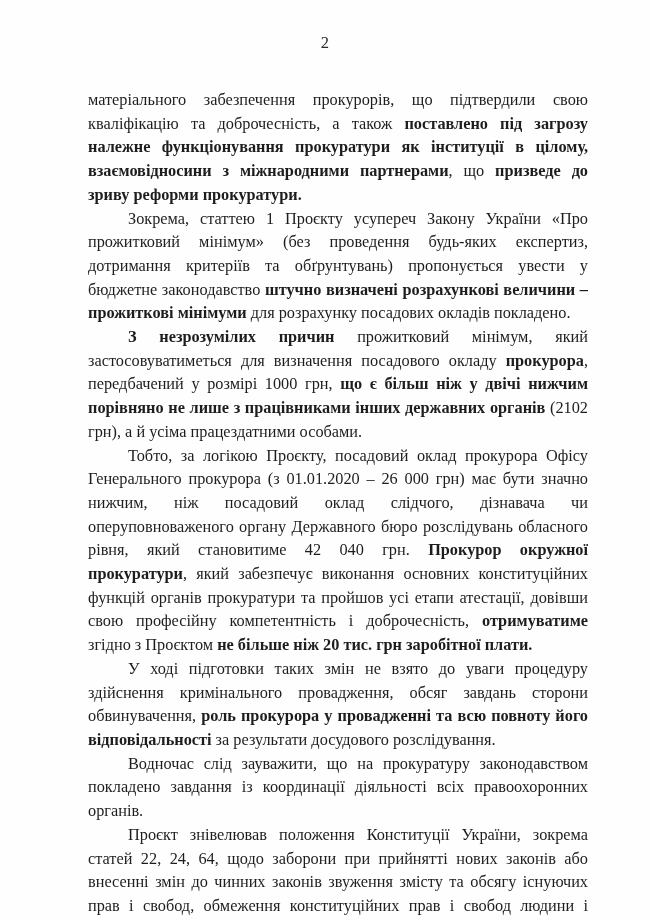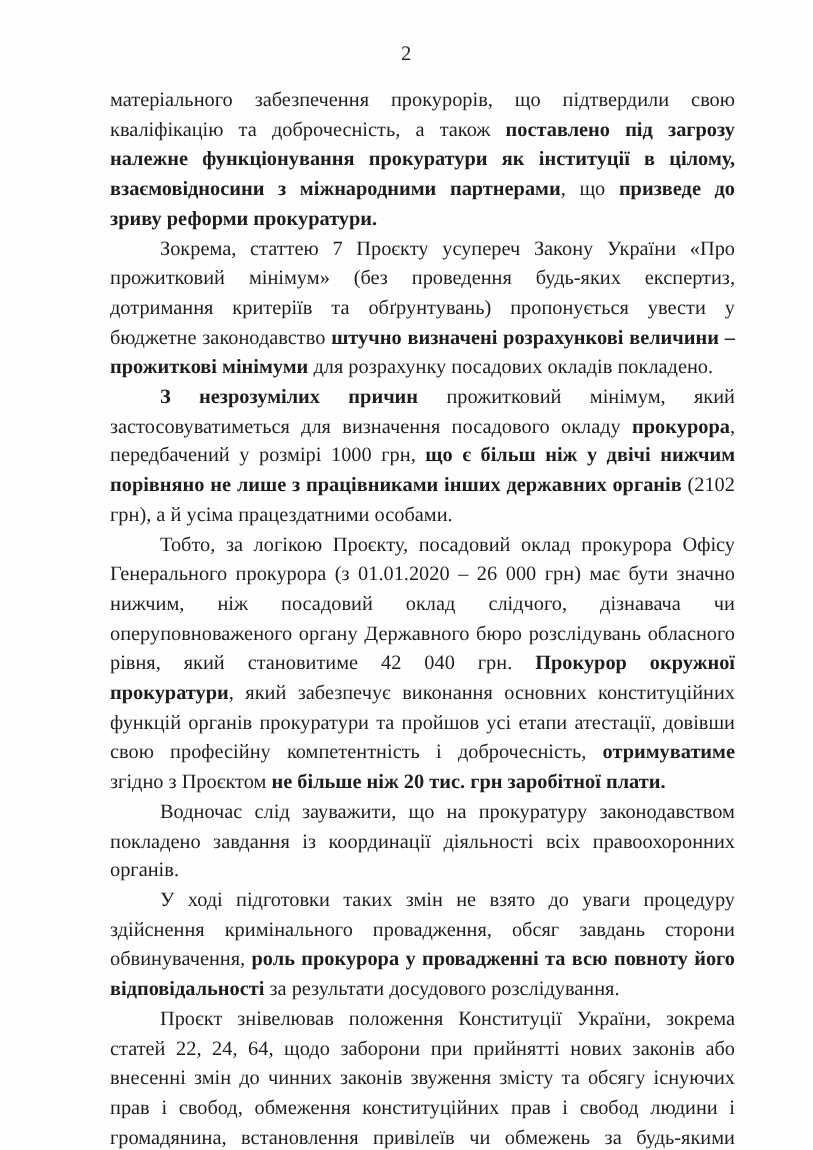--- a/index.html
+++ b/index.html
@@ -44,35 +44,36 @@
   }
   .para {
     margin: 0;
     text-indent: 40px;
     text-align: justify;
     text-align-last: left;
     hyphens: none;
   }
   .para.no-indent {
     text-indent: 0;
+    margin-top: 20px;
   }
   b, .b {
     font-weight: bold;
   }
 </style>
 </head>
 <body>
 
 <div class="page">
 
   <div class="page-number">2</div>
 
   <div class="body-text">
       <p class="para no-indent"><span>матеріального забезпечення прокурорів, що підтвердили свою кваліфікацію та доброчесність, а також </span><span class="b">поставлено під загрозу належне функціонування прокуратури як інституції в цілому, взаємовідносини з міжнародними партнерами</span><span>, що </span><span class="b">призведе до зриву реформи прокуратури.</span></p>
-      <p class="para"><span>Зокрема, статтею 7 Проєкту усупереч Закону України «Про прожитковий мінімум» (без проведення будь-яких експертиз, дотримання критеріїв та обґрунтувань) пропонується увести у бюджетне законодавство </span><span class="b">штучно визначені розрахункові величини – прожиткові мінімуми</span><span> для розрахунку посадових окладів покладено.</span></p>
+      <p class="para"><span>Зокрема, статтею 1 Проєкту усупереч Закону України «Про прожитковий мінімум» (без проведення будь-яких експертиз, дотримання критеріїв та обґрунтувань) пропонується увести у бюджетне законодавство </span><span class="b">штучно визначені розрахункові величини – прожиткові мінімуми</span><span> для розрахунку посадових окладів покладено.</span></p>
       <p class="para"><span class="b">З незрозумілих причин</span><span> прожитковий мінімум, який застосовуватиметься для визначення посадового окладу </span><span class="b">прокурора</span><span>, передбачений у розмірі 1000 грн, </span><span class="b">що є більш ніж у двічі нижчим порівняно не лише з працівниками інших державних органів</span><span> (2102 грн), а й усіма працездатними особами.</span></p>
       <p class="para"><span>Тобто, за логікою Проєкту, посадовий оклад прокурора Офісу Генерального прокурора (з 01.01.2020 – 26 000 грн) має бути значно нижчим, ніж посадовий оклад слідчого, дізнавача чи оперуповноваженого органу Державного бюро розслідувань обласного рівня, який становитиме 42 040 грн. </span><span class="b">Прокурор окружної прокуратури</span><span>, який забезпечує виконання основних конституційних функцій органів прокуратури та пройшов усі етапи атестації, довівши свою професійну компетентність і доброчесність, </span><span class="b">отримуватиме</span><span> згідно з Проєктом </span><span class="b">не більше ніж 20 тис. грн заробітної плати.</span></p>
+      <p class="para"><span>У ході підготовки таких змін не взято до уваги процедуру здійснення кримінального провадження, обсяг завдань сторони обвинувачення, </span><span class="b">роль прокурора у провадженні та всю повноту його відповідальності</span><span> за результати досудового розслідування.</span></p>
       <p class="para"><span>Водночас слід зауважити, що на прокуратуру законодавством покладено завдання із координації діяльності всіх правоохоронних органів.</span></p>
-      <p class="para"><span>У ході підготовки таких змін не взято до уваги процедуру здійснення кримінального провадження, обсяг завдань сторони обвинувачення, </span><span class="b">роль прокурора у провадженні та всю повноту його відповідальності</span><span> за результати досудового розслідування.</span></p>
       <p class="para"><span>Проєкт знівелював положення Конституції України, зокрема статей 22, 24, 64, щодо заборони при прийнятті нових законів або внесенні змін до чинних законів звуження змісту та обсягу існуючих прав і свобод, обмеження конституційних прав і свобод людини і громадянина, встановлення привілеїв чи обмежень за будь-якими ознаками.</span></p>
     </div>
 
 </div>
 
 </body></html>

